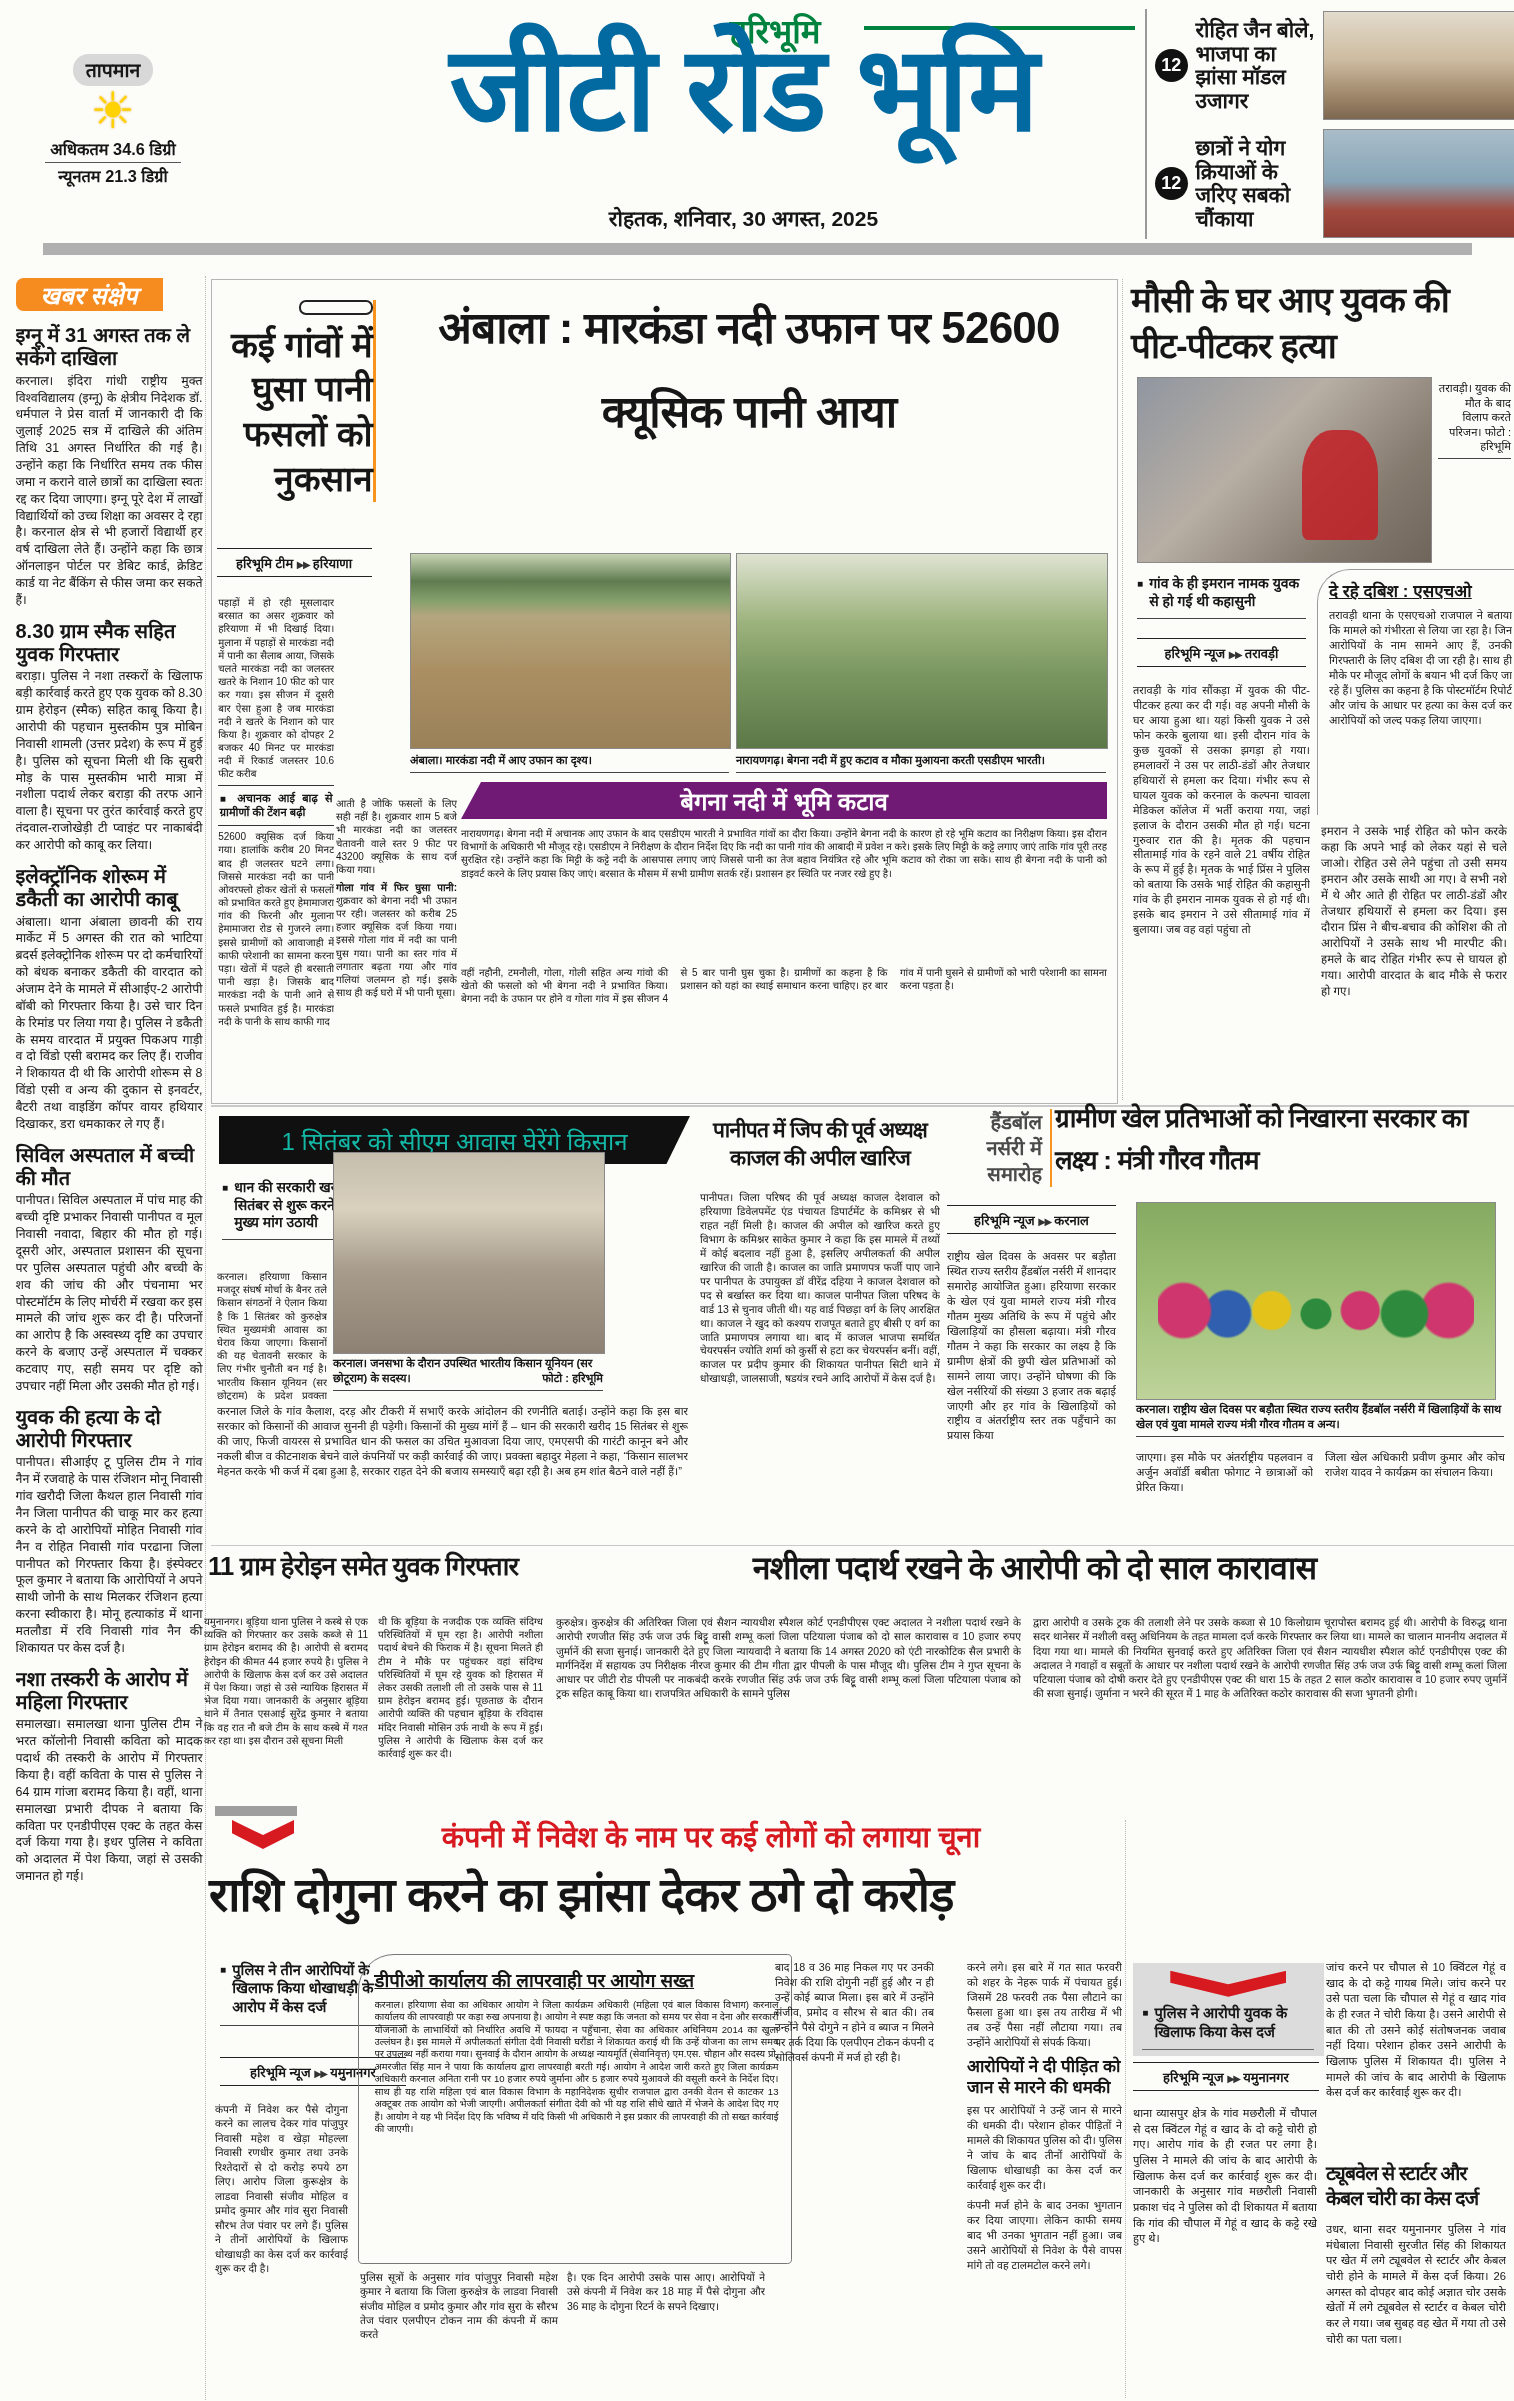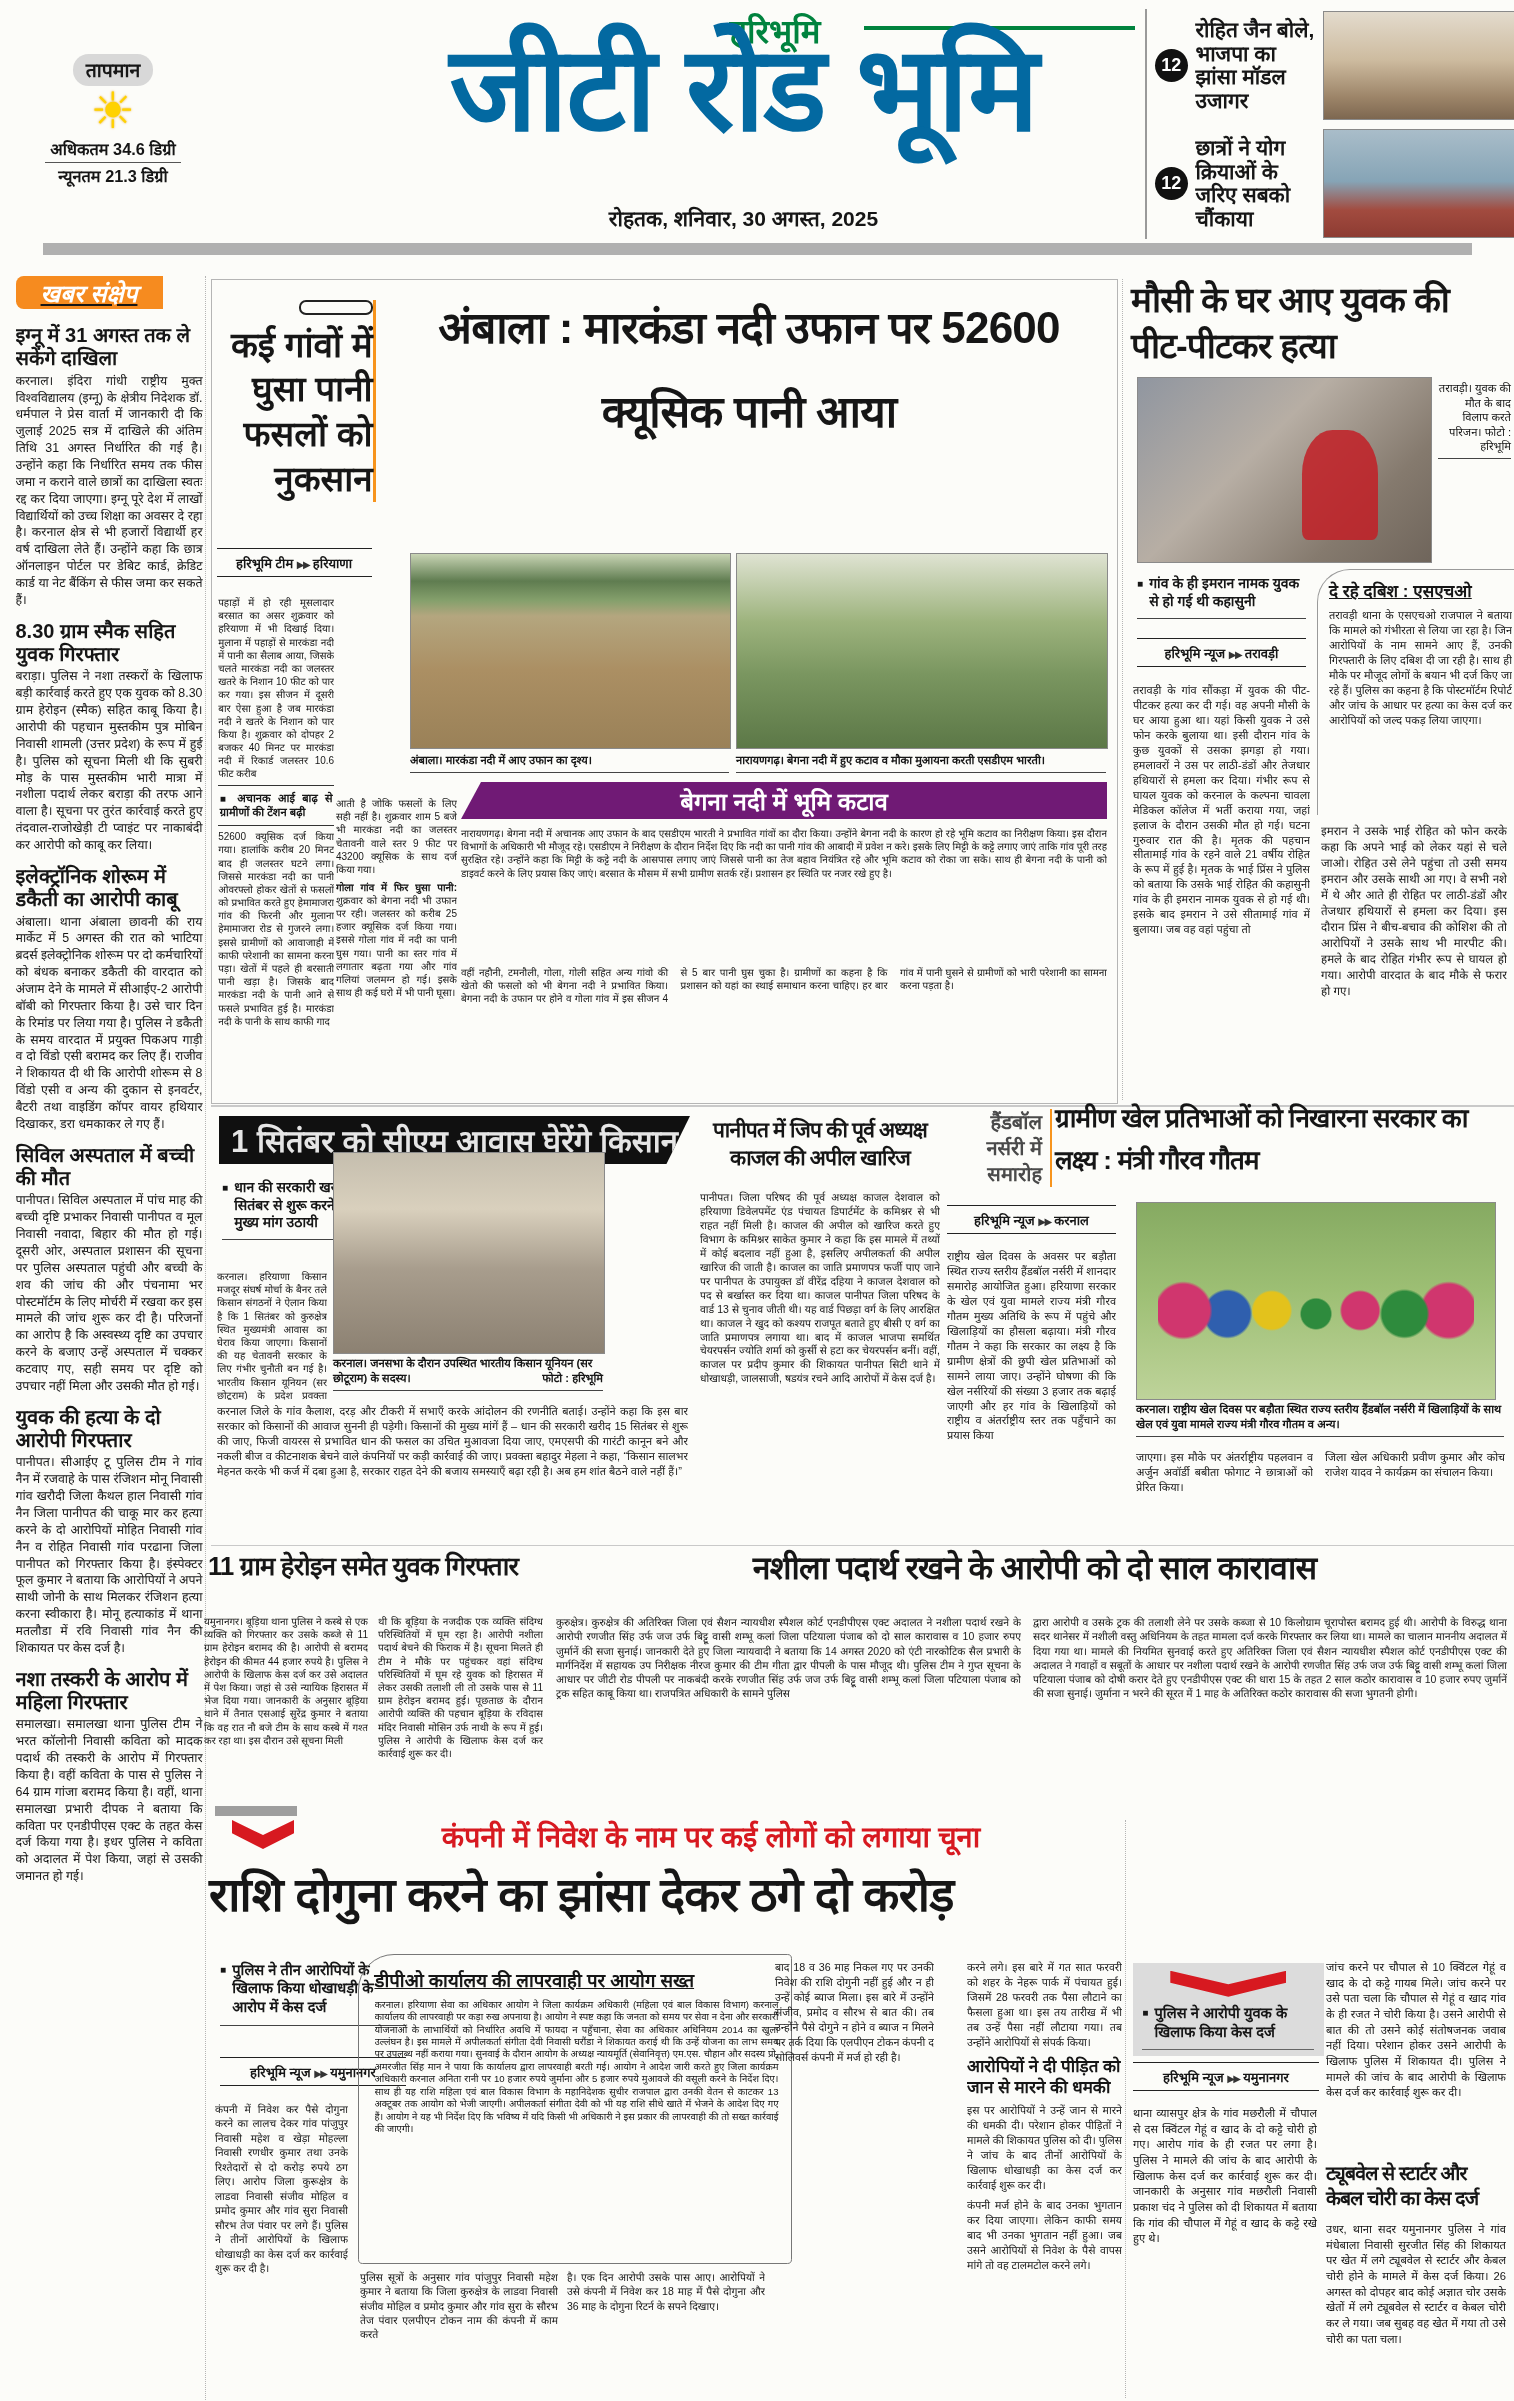--- a/index.html
+++ b/index.html
@@ -35,42 +35,42 @@
   .ph-khel{background:linear-gradient(180deg,#86aa62 0%,#9dbf74 45%,#bed39a 100%);}
   .ph-khel::after{content:"";position:absolute;left:6%;top:38%;width:88%;height:34%;
       background:radial-gradient(circle at 8% 50%,#d0366e 0 9%,transparent 10%),
                  radial-gradient(circle at 22% 55%,#2f5fae 0 9%,transparent 10%),
                  radial-gradient(circle at 36% 50%,#e3c21c 0 9%,transparent 10%),
                  radial-gradient(circle at 50% 55%,#2e8b3d 0 9%,transparent 10%),
                  radial-gradient(circle at 64% 50%,#d0366e 0 9%,transparent 10%),
                  radial-gradient(circle at 78% 55%,#2e8b3d 0 9%,transparent 10%),
                  radial-gradient(circle at 92% 50%,#d0366e 0 9%,transparent 10%);}
   
-  .briefs-h{display:flex;align-items:flex-start;height:37px;text-decoration:underline;}
+  .briefs-h{display:flex;align-items:center;height:37px;}
   .briefs-h .bar{background:#f68b1f;color:#fff;font-size:24px;font-weight:bold;font-style:italic;
                  display:flex;align-items:center;justify-content:center;flex:1;border-radius:7.7px 0 0 7.7px;}
   .briefs-h .tri{width:40px;background:#111;clip-path:polygon(0 0,100% 0,0 100%);}
   .brief h3{margin:11px 0 3.1px;font-size:20px;line-height:1.14;}
   .brief p{margin:0;font-size:12.4px;line-height:1.36;}
   
   .byline{font-size:13px;font-weight:bold;text-align:center;border-top:1.5px solid #222;border-bottom:0.8px solid #222;padding:4.6px 0;}
   .byline .arr{color:#333;font-size:10px;letter-spacing:-1.5px;}
   .bullet-row{display:flex;gap:6.2px;font-weight:bold;line-height:1.25;}
   .sq{font-size:10px;padding-top:3.1px;}
   .cap{font-size:11.2px;line-height:1.3;}
   .cap-rule{border-bottom:1.2px solid #444;padding-bottom:4.6px;}
   .body13{font-size:10px;line-height:1.32;}
   .body14{font-size:11px;line-height:1.36;}
   .body15{font-size:11.6px;line-height:1.38;}
   .hairline{background:#c9c9c9;}
   .dotted-v{border-left:1.5px dotted #b5b5b5;}
   .pullquote{border-top:1.5px solid #333;border-bottom:1.5px solid #333;padding:4.6px 1.5px;margin:4.6px 0;font-size:11.2px;font-weight:bold;line-height:1.3;}
   .red-banner{background:#701a75;color:#fff;font-weight:bold;font-size:24px;display:flex;align-items:center;justify-content:center;
               clip-path:polygon(20px 0,100% 0,100% 100%,0 100%);}
-  .black-bar{background:#101010;color:#e5e5e5;font-size:31px;font-weight:bold;display:flex;align-items:center;justify-content:center;
+  .black-bar{background:#101010;color:#14b8a6;font-size:24px;font-weight:normal;display:flex;align-items:center;justify-content:center;
              clip-path:polygon(0 0,100% 0,95% 100%,0 100%);}
   .sho-box{border-left:1.5px solid #9a9a9a;border-top:1.5px solid #9a9a9a;border-top-left-radius:33px;padding:9.3px 3.1px 0 11px;}
   .sho-box h4{margin:0 0 6.2px;font-size:17px;text-decoration:underline;}
   .chev{background:#d71920;clip-path:polygon(0 0,50% 52%,100% 0,100% 46%,50% 100%,0 46%);}
   .kicker{color:#d71920;font-size:29px;font-weight:bold;}
   .big-head{font-weight:bold;letter-spacing:-0.8px;}
   .graybox{background:#dcdcdc;padding:7.7px 9.3px 6.2px;}
   .dpo-box{border:1.2px solid #777;border-radius:36px 4.6px 4.6px 4.6px;padding:12.4px 12.4px 7.7px 15.5px;}
   .dpo-box h4{margin:0 0 6.2px;font-size:18.6px;text-decoration:underline;}
   .subhead{font-size:17px;font-weight:bold;line-height:1.25;margin:6.2px 0 4.6px;}

